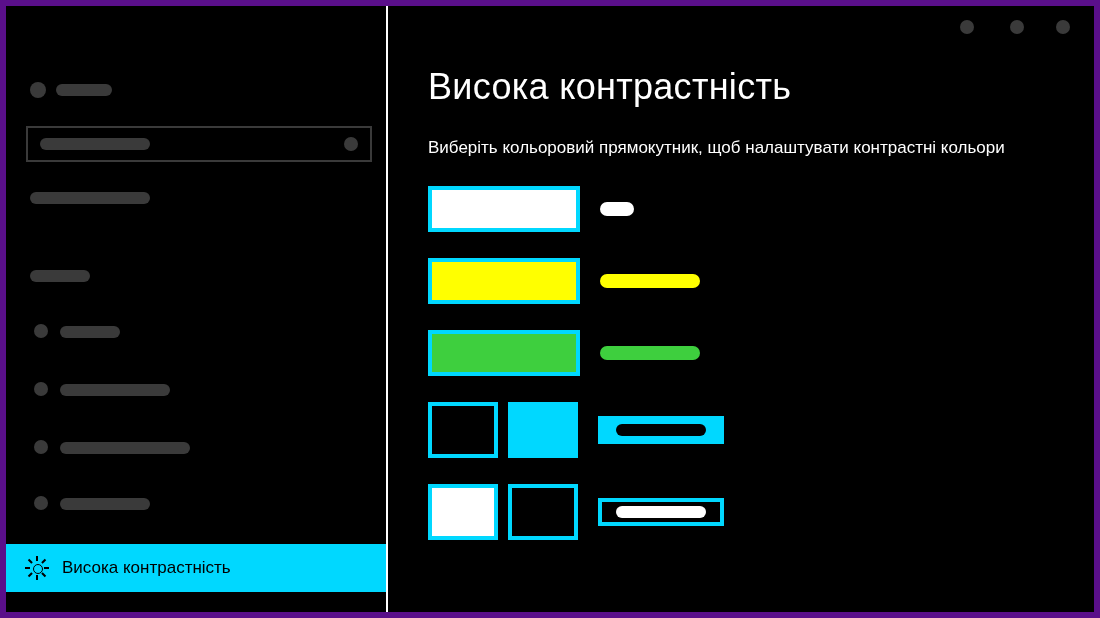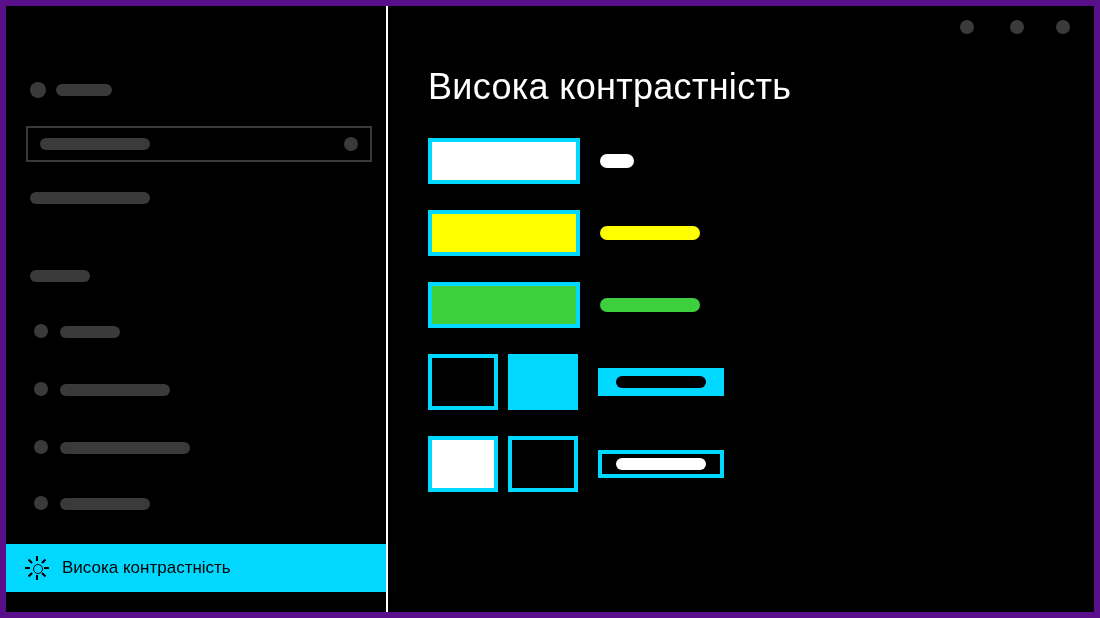--- a/index.html
+++ b/index.html
@@ -159,20 +159,21 @@
         <span>Висока контрастність</span>
       </div>
     </div>
 
     <div class="main">
       <div class="dot tr1"></div>
       <div class="dot tr2"></div>
       <div class="dot tr3"></div>
 
       <h1>Висока контрастність</h1>
+      <div class="subtitle">Виберіть кольоровий прямокутник, щоб налаштувати контрастні кольори</div>
 
       <div class="row">
         <div class="swatch white"></div>
         <div class="pill white"></div>
       </div>
 
       <div class="row">
         <div class="swatch yellow"></div>
         <div class="pill yellow"></div>
       </div>

